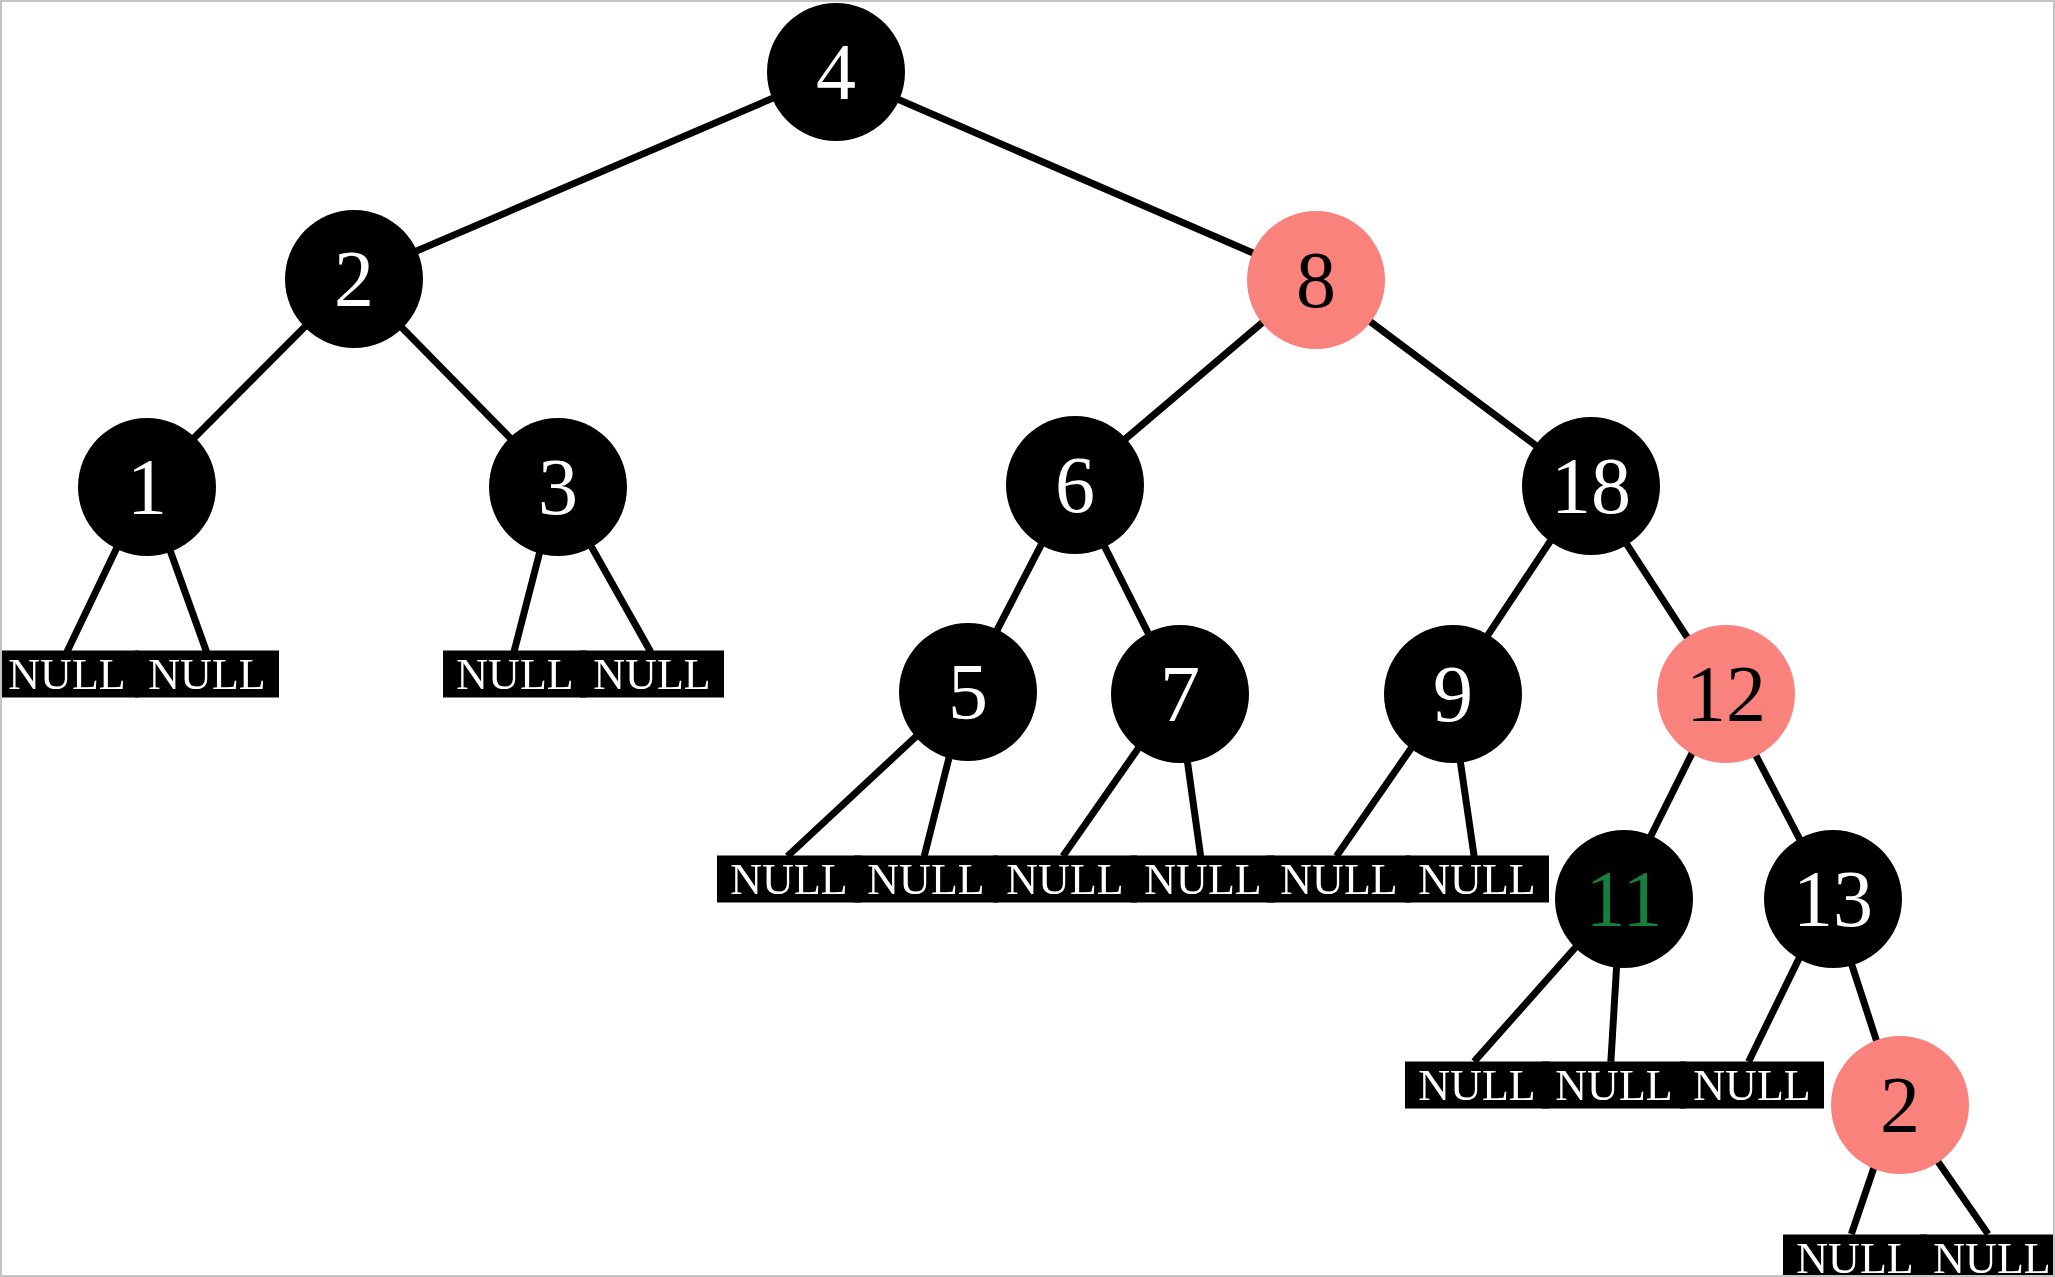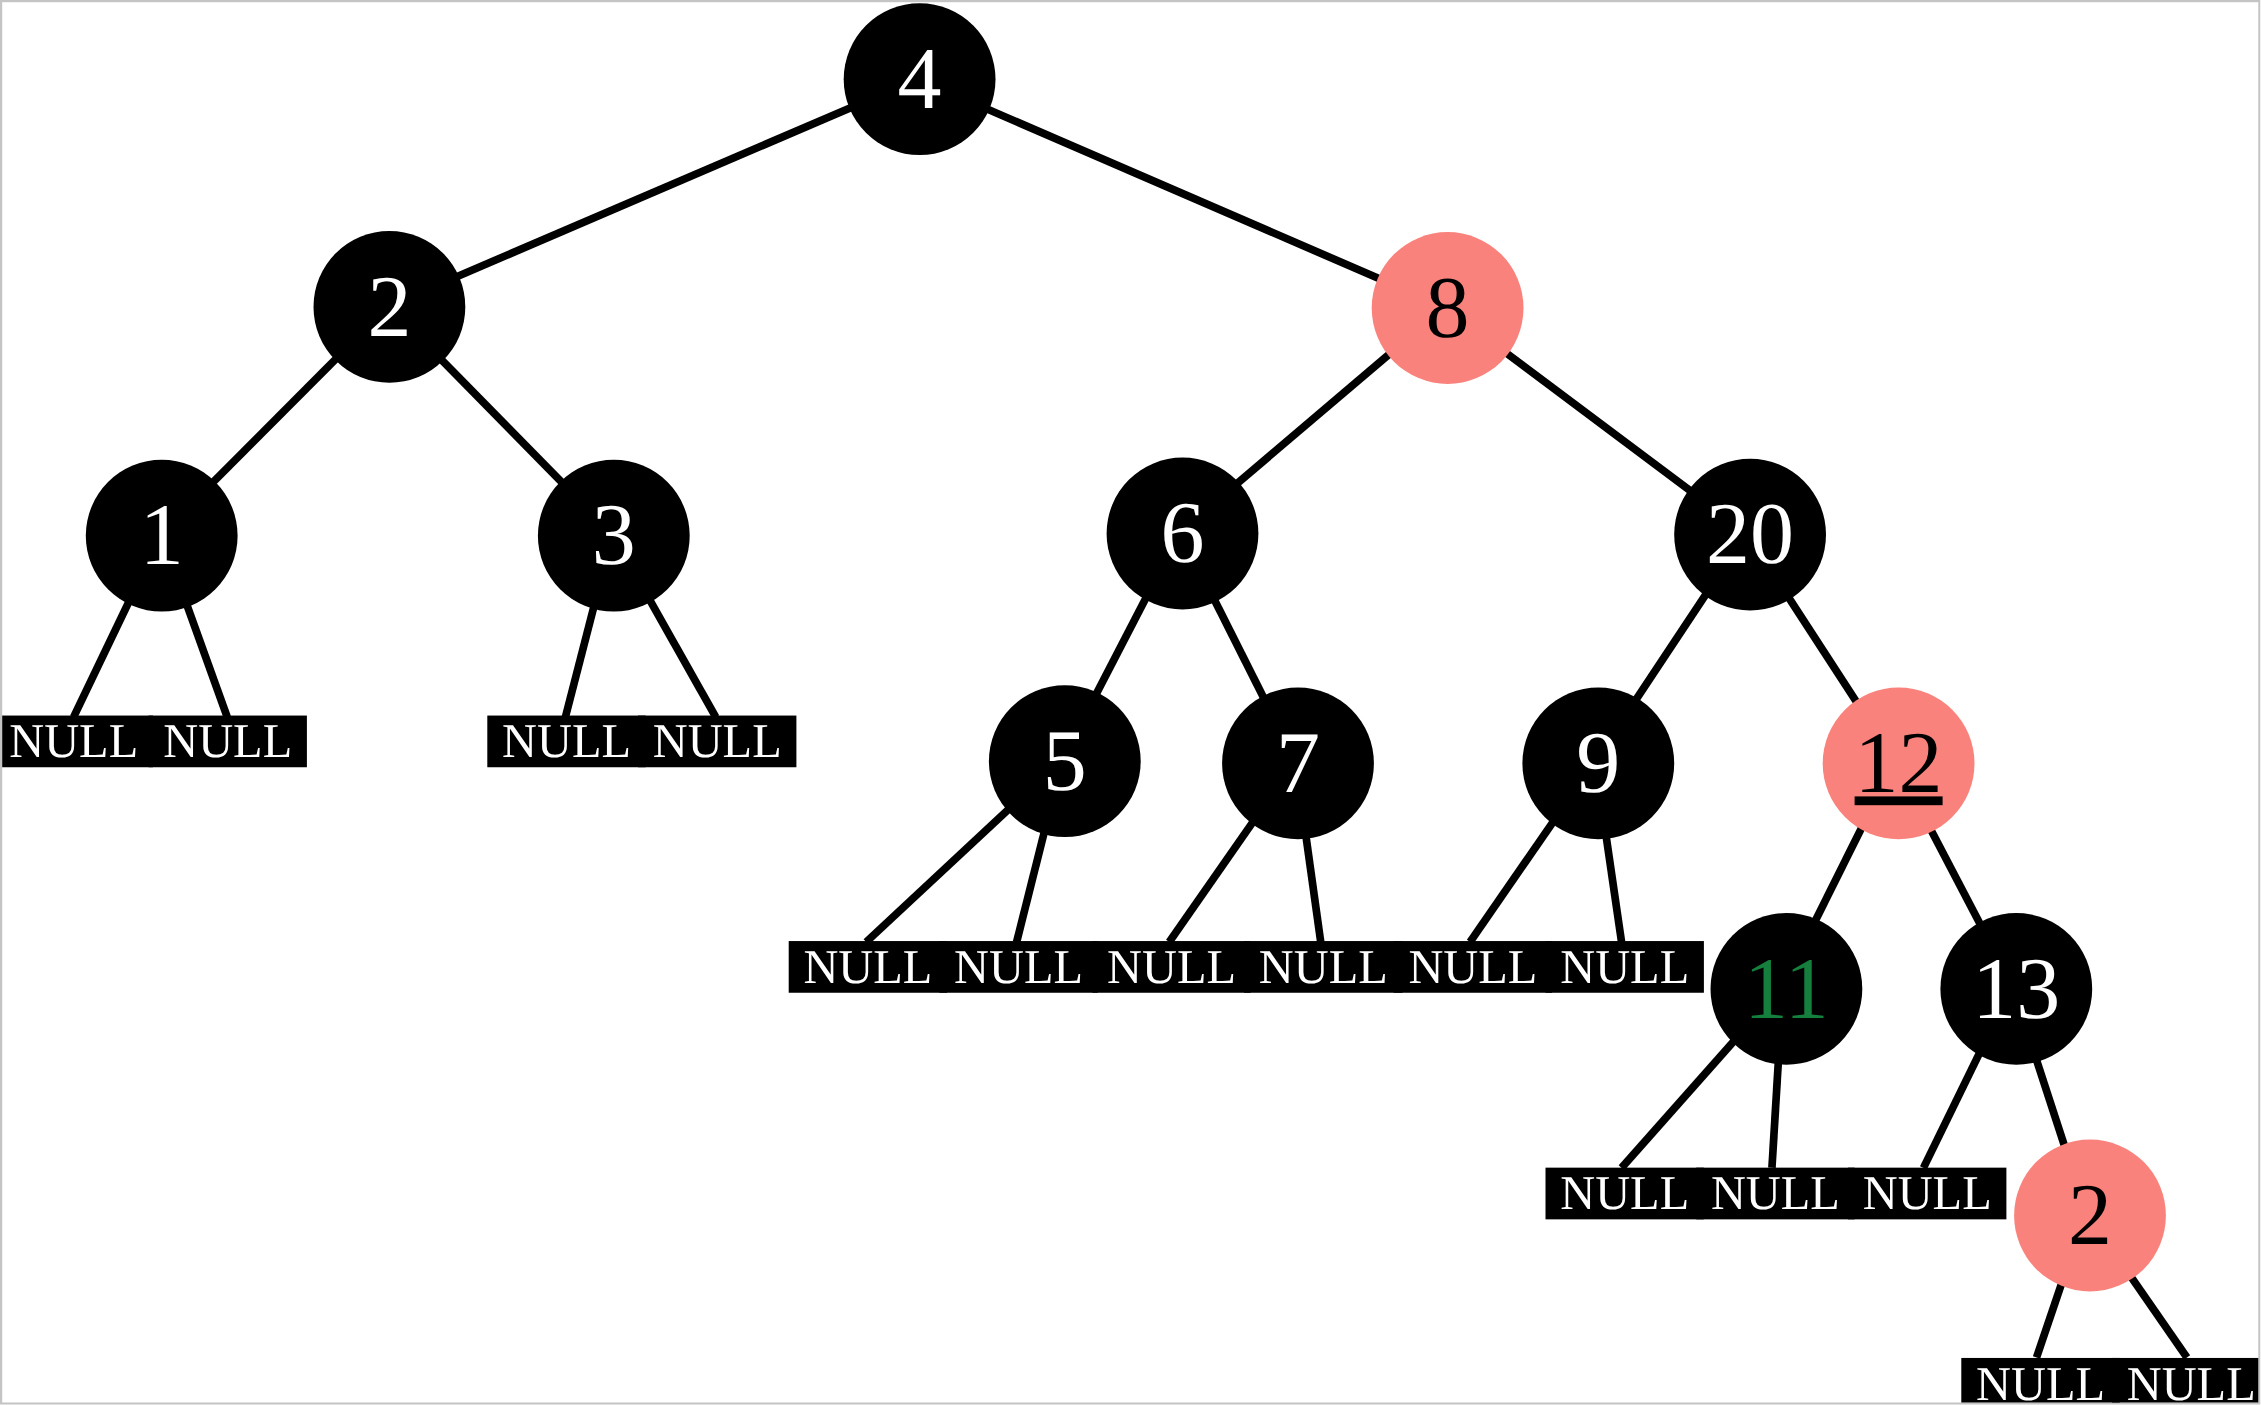--- a/index.html
+++ b/index.html
@@ -85,25 +85,25 @@
       <line x1="1898" y1="1103" x2="1853" y2="1236" stroke="#000000" stroke-width="7"></line>
       <line x1="1898" y1="1103" x2="1990" y2="1236" stroke="#000000" stroke-width="7"></line>
     </svg>
   <div>
       <div class="tree-node" style="left: 834px; top: 70px; background: rgb(0, 0, 0); color: rgb(255, 255, 255);">4</div>
       <div class="tree-node" style="left: 352px; top: 277px; background: rgb(0, 0, 0); color: rgb(255, 255, 255);">2</div>
       <div class="tree-node" style="left: 1314px; top: 278px; background: rgb(249, 131, 124); color: rgb(0, 0, 0);">8</div>
       <div class="tree-node" style="left: 145px; top: 485px; background: rgb(0, 0, 0); color: rgb(255, 255, 255);">1</div>
       <div class="tree-node" style="left: 556px; top: 485px; background: rgb(0, 0, 0); color: rgb(255, 255, 255);">3</div>
       <div class="tree-node" style="left: 1073px; top: 483px; background: rgb(0, 0, 0); color: rgb(255, 255, 255);">6</div>
-      <div class="tree-node" style="left: 1589px; top: 484px; background: rgb(0, 0, 0); color: rgb(255, 255, 255);">20</div>
+      <div class="tree-node" style="left: 1589px; top: 484px; background: rgb(0, 0, 0); color: rgb(255, 255, 255);">18</div>
       <div class="tree-node" style="left: 966px; top: 690px; background: rgb(0, 0, 0); color: rgb(255, 255, 255);">5</div>
       <div class="tree-node" style="left: 1178px; top: 692px; background: rgb(0, 0, 0); color: rgb(255, 255, 255);">7</div>
       <div class="tree-node" style="left: 1451px; top: 692px; background: rgb(0, 0, 0); color: rgb(255, 255, 255);">9</div>
-      <div class="tree-node" style="left: 1724px; top: 692px; background: rgb(249, 131, 124); color: rgb(0, 0, 0); text-decoration: underline;">12</div>
+      <div class="tree-node" style="left: 1724px; top: 692px; background: rgb(249, 131, 124); color: rgb(0, 0, 0);">12</div>
       <div class="tree-node" style="left: 1622px; top: 897px; background: rgb(0, 0, 0); color: #15803d;">11</div>
       <div class="tree-node" style="left: 1831px; top: 897px; background: rgb(0, 0, 0); color: rgb(255, 255, 255);">13</div>
       <div class="tree-node" style="left: 1898px; top: 1103px; background: rgb(249, 131, 124); color: rgb(0, 0, 0);">2</div>
       <div class="null-leaf" style="left: 65px; top: 672px; background: rgb(0, 0, 0); color: rgb(255, 255, 255);">NULL</div>
       <div class="null-leaf" style="left: 205px; top: 672px; background: rgb(0, 0, 0); color: rgb(255, 255, 255);">NULL</div>
       <div class="null-leaf" style="left: 513px; top: 672px; background: rgb(0, 0, 0); color: rgb(255, 255, 255);">NULL</div>
       <div class="null-leaf" style="left: 650px; top: 672px; background: rgb(0, 0, 0); color: rgb(255, 255, 255);">NULL</div>
       <div class="null-leaf" style="left: 787px; top: 877px; background: rgb(0, 0, 0); color: rgb(255, 255, 255);">NULL</div>
       <div class="null-leaf" style="left: 924px; top: 877px; background: rgb(0, 0, 0); color: rgb(255, 255, 255);">NULL</div>
       <div class="null-leaf" style="left: 1063px; top: 877px; background: rgb(0, 0, 0); color: rgb(255, 255, 255);">NULL</div>

